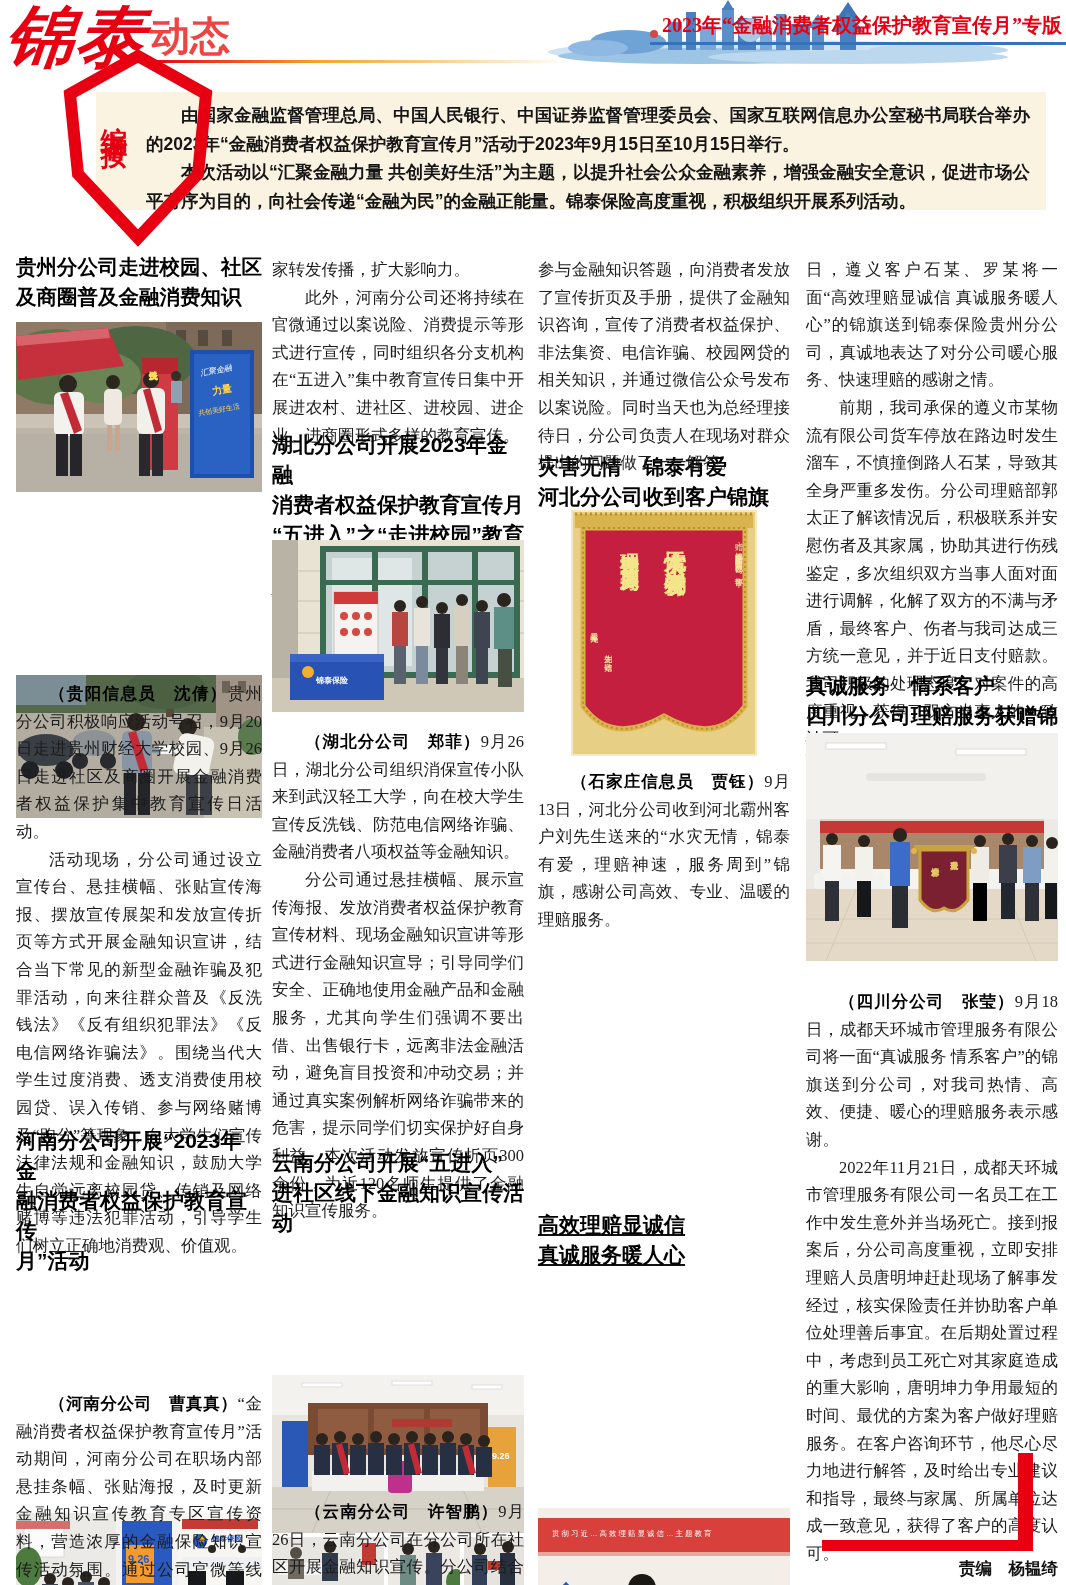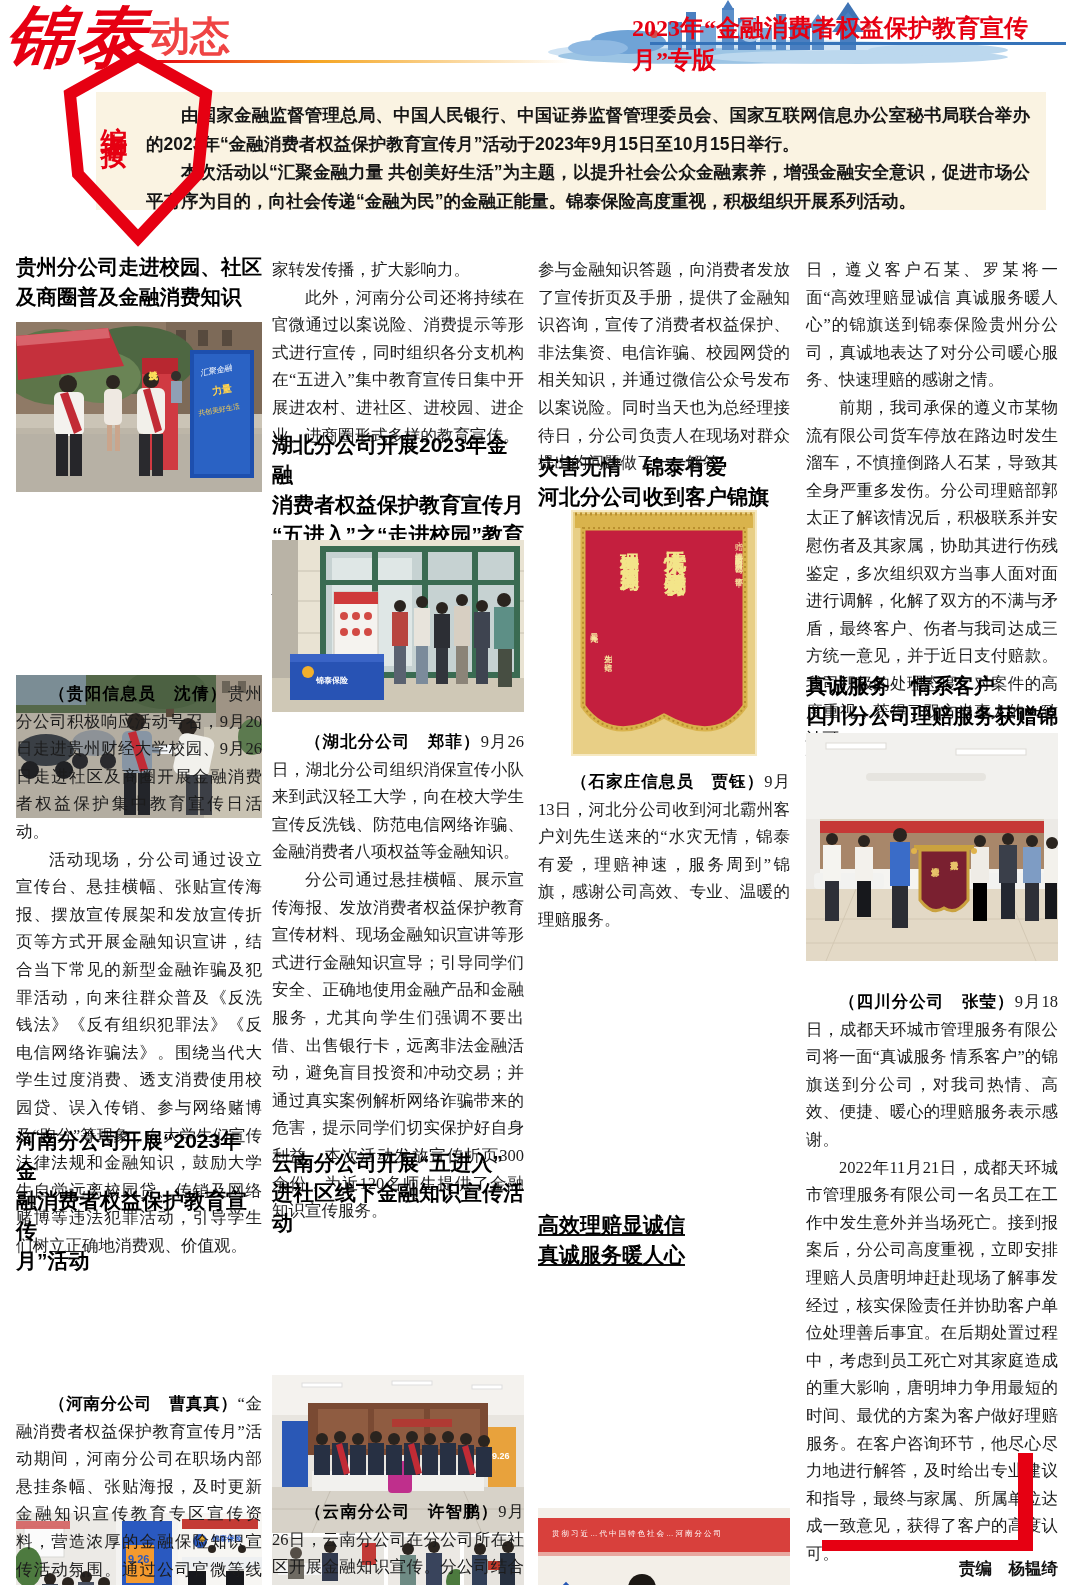--- a/index.html
+++ b/index.html
@@ -5,22 +5,22 @@
   html,body{margin:0;padding:0;background:#ffffff;}
   .page{position:relative;width:1066px;height:1585px;background:#ffffff;overflow:hidden;
         font-family:"Liberation Sans",sans-serif;color:#111;}
   
   .brand-script{position:absolute;left:6px;top:2px;font-family:"DejaVu Serif",serif;
     font-style:italic;font-weight:700;font-size:68px;color:#e60012;transform:skewX(-6deg);
     letter-spacing:2px;line-height:1;}
   .brand-suffix{position:absolute;left:150px;top:16px;font-weight:700;font-size:40px;color:#ef4444;line-height:1;}
   .brand-underline{position:absolute;left:150px;top:60px;width:420px;height:3px;
     background:linear-gradient(to right,#e60012,#f5a623 40%,rgba(245,166,35,0));}
-  .edition-title{position:absolute;right:4px;top:12px;width:430px;
-    font-family:"Liberation Serif",serif;font-weight:700;font-size:24px;color:#e60012;}
+  .edition-title{position:absolute;right:4px;top:12px;width:430px;text-align:right;
+    font-family:"Liberation Serif",serif;font-weight:700;font-size:20px;color:#e60012;}
   .edition-underline{position:absolute;left:650px;top:42px;width:416px;height:2.5px;background:#3573b9;}
   .skyline{position:absolute;left:518px;top:0;}
   
   .shield{position:absolute;left:58px;top:46px;}
   .editor-label{position:absolute;left:100px;top:104px;writing-mode:vertical-rl;text-orientation:upright;
     font-weight:700;font-size:27px;color:#e60012;letter-spacing:8px;line-height:1;}
   .editor-box{position:absolute;left:96px;top:92px;width:950px;height:118px;background:#faf3e2;
     box-sizing:border-box;padding:9px 16px 8px 50px;}
   .editor-box p{margin:0;font-weight:700;font-size:17.5px;line-height:28.5px;text-indent:2em;
     color:#151515;text-align:justify;}
@@ -478,21 +478,21 @@
         <rect x="174" y="202" width="22" height="84" fill="#4c5568"></rect>
           <rect x="198" y="202" width="22" height="84" fill="#4c5568"></rect>
         <rect x="118" y="166" width="94" height="6" fill="#caa23f"></rect>
         <circle cx="118" cy="172" r="4" fill="#e0b34c"></circle>
           <circle cx="212" cy="172" r="4" fill="#e0b34c"></circle>
         <path d="M124,174 h82 v76 q-20,26 -41,12 q-21,14 -41,-12 z" fill="#7a2030" stroke="#caa23f" stroke-width="4"></path>
         <path d="M124,174 h82 v76 q-20,26 -41,12 q-21,14 -41,-12 z" fill="none" stroke="#b98f2e" stroke-width="1.5" stroke-dasharray="2 3"></path>
         <rect x="126" y="158" width="10" height="14" fill="#d0a88b"></rect>
         <rect x="196" y="158" width="10" height="14" fill="#d2a98a"></rect>
       </svg>
-      <div class="ovl" style="left:14px;top:22px;font-size:7.5px;color:#ffffff;letter-spacing:2px;">贯彻习近…代中国特色社会…河南分公司</div>
+      <div class="ovl" style="left:14px;top:22px;font-size:7.5px;color:#ffffff;letter-spacing:2px;">贯彻习近…高效理赔显诚信…主题教育</div>
       <div class="ovl" style="left:140px;top:76px;font-weight:700;font-size:20px;color:#1f4fae;">保险</div>
 
       <div class="ovl vtext" style="left:172px;top:184px;font-weight:700;font-size:11px;color:#e8c56a;">高效理赔显诚信</div>
       <div class="ovl vtext" style="left:140px;top:192px;font-weight:700;font-size:11px;color:#e8c56a;">真诚服务暖人心</div>
     </div>
 
     <div class="blk" style="top:1352px;">
       <p class="body"><span class="byline">（贵阳信息员　沈倩）</span><span>9月11</span></p>
     </div>
   </div>

